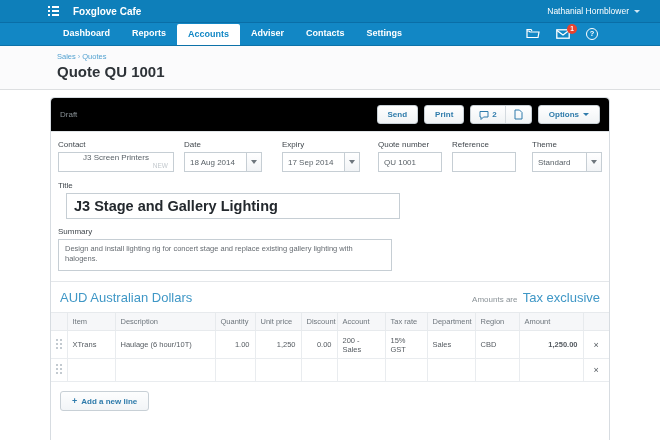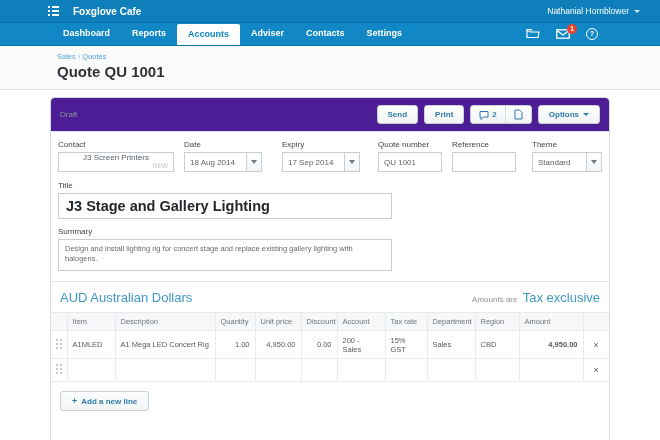--- a/index.html
+++ b/index.html
@@ -36,21 +36,21 @@
   .title-band { height:44px; background:#fbfbfc; border-bottom:1px solid #dddfe1;
     padding:6px 0 0 57px; }
   .breadcrumb { font-size:7.5px; color:#55a3d1; }
   .breadcrumb a { color:#55a3d1; text-decoration:none; cursor:pointer; }
   .bc-sep { color:#7fb6da; margin:0 2px; }
   .page-title { font-size:15px; font-weight:bold; color:#2e3338; margin-top:2px; }
 
   
   .panel { position:absolute; left:50px; width:560px; top:97px;
     border:1px solid #d7dce1; border-radius:4px; background:#fff; padding-bottom:40px; }
-  .panel-head { height:34px; background:#4c1d95; border-bottom:1px solid #e1e5e8;
+  .panel-head { height:34px; background:#000000; border-bottom:1px solid #e1e5e8;
     border-radius:4px 4px 0 0; display:flex; align-items:center; padding:0 9px; }
   .status-text { font-size:8px; color:#8a9297; }
   .head-actions { margin-left:auto; display:flex; align-items:center; gap:6px; }
   .btn { height:19px; display:inline-flex; align-items:center; padding:0 10px;
     background:linear-gradient(#ffffff,#f0f3f5); border:1px solid #c7cfd5;
     border-radius:3px; font-size:8px; font-weight:bold; color:#2e7bab; cursor:pointer; }
   .btn-group { display:flex; height:19px; border:1px solid #c7cfd5; border-radius:3px;
     background:linear-gradient(#ffffff,#f0f3f5); overflow:hidden; }
   .btn-seg { display:flex; align-items:center; gap:3px; padding:0 8px; cursor:pointer;
     font-size:8px; font-weight:bold; color:#2e7bab; }
@@ -71,21 +71,21 @@
     align-items:center; padding:0 5px; }
   .sel-arrow { width:15px; border-left:1px solid #c6ced4; display:flex;
     align-items:center; justify-content:center; background:linear-gradient(#fff,#f2f4f6); }
   .sel-arrow::after { content:""; width:0; height:0; border-left:3px solid transparent;
     border-right:3px solid transparent; border-top:4px solid #6e767d; }
   .w-contact { width:116px;flex-direction:column; } .w-dateall { width:78px; }
   .w-quote { width:64px; } .w-ref { width:64px; } .w-theme { width:70px; margin-left:auto; margin-right:0; }
 
   .title-field { margin-top:9px; }
   .title-input { width:334px; height:26px; border:1px solid #c6ced4; display:flex;
-    align-items:center; padding:0 7px; font-size:14.5px; font-weight:bold; color:#23282d; }
+    align-items:center; padding:0 7px; font-size:14.5px; font-weight:bold; color:#23282d;margin-left:8px; }
   .summary-field { margin-top:8px; }
   .summary-box { width:334px; height:32px; border:1px solid #c6ced4; padding:4px 6px;
     font-size:7.5px; color:#666c72; line-height:1.35; }
 
   
   .currency-row { margin-top:10px; border-top:1px solid #e4e7ea; display:flex;
     align-items:center; padding:8px 9px 7px 9px; }
   .link { color:#3f97c6; font-size:13px; text-decoration:none; cursor:pointer; }
   .amounts-are { margin-left:auto; font-size:8px; color:#8a9297; }
   .amounts-are .link { margin-left:3px; }
@@ -289,30 +289,30 @@
         <th>Tax rate</th>
         <th>Department</th>
         <th>Region</th>
         <th class="num">Amount</th>
         <th></th>
       </tr>
     </thead>
     <tbody>
       <tr>
         <td><span class="drag-dots"></span></td>
-        <td>A1MLED</td>
-        <td>A1 Mega LED Concert Rig</td>
+        <td>XTrans</td>
+        <td>Haulage (6 hour/10T)</td>
         <td class="num">1.00</td>
-        <td class="num">4,950.00</td>
+        <td class="num">1,250</td>
         <td class="num">0.00</td>
         <td>200 - Sales</td>
         <td>15% GST</td>
         <td>Sales</td>
         <td>CBD</td>
-        <td class="num amount-cell">4,950.00</td>
+        <td class="num amount-cell">1,250.00</td>
         <td class="del-x">×</td>
       </tr>
       <tr class="empty-row">
         <td><span class="drag-dots"></span></td>
         <td></td>
         <td></td>
         <td></td>
         <td></td>
         <td></td>
         <td></td>

